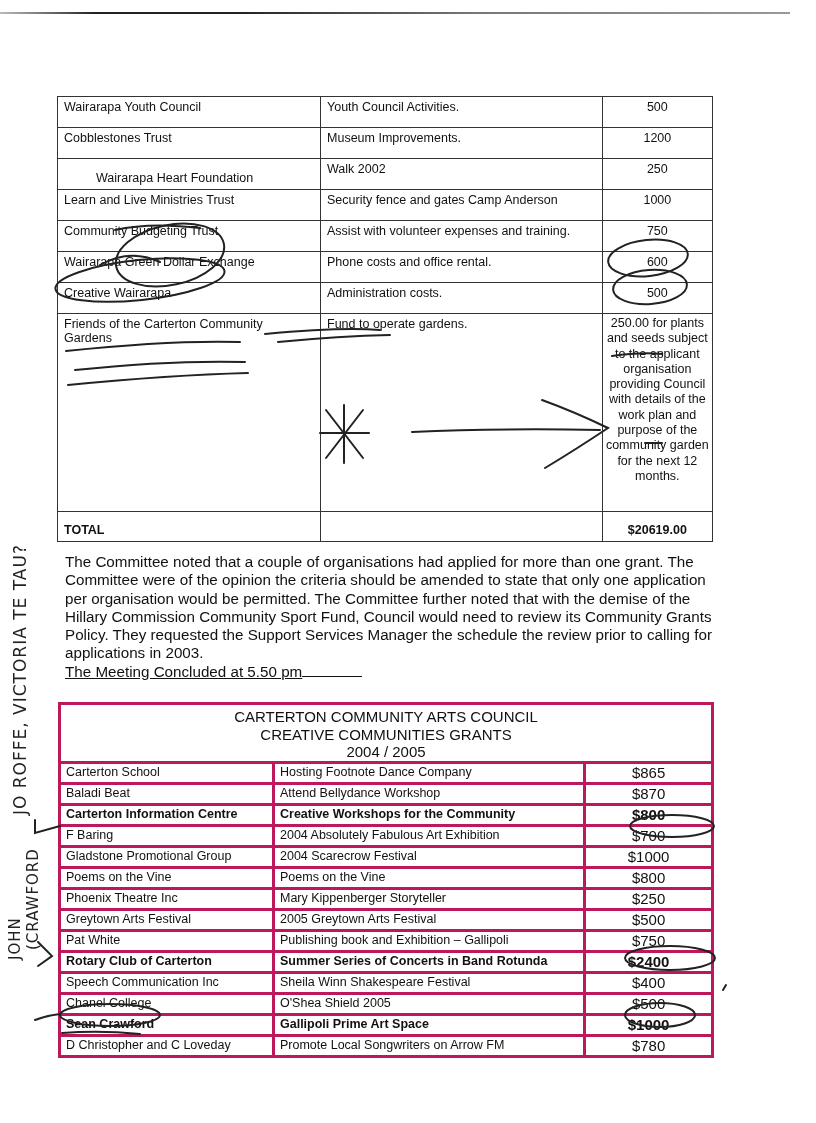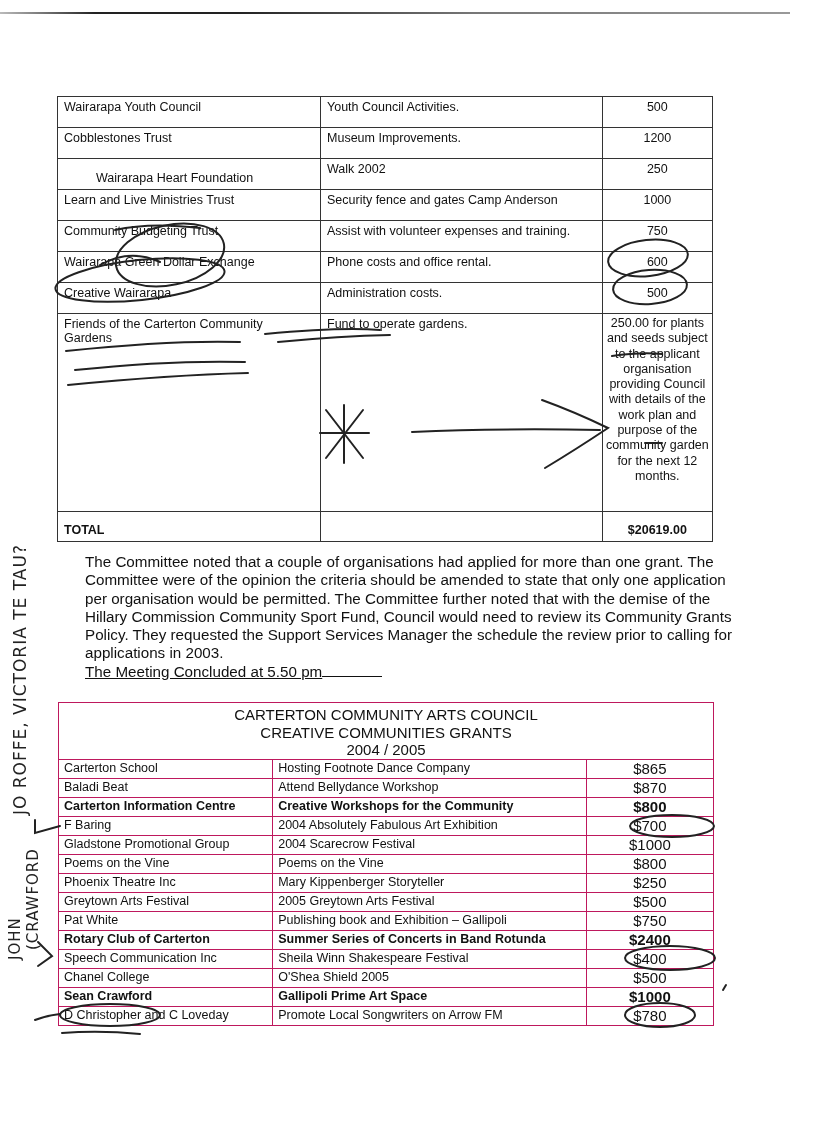--- a/index.html
+++ b/index.html
@@ -23,34 +23,34 @@
   .t1 .c3 { width: 100px; text-align: center; }
   .t1 tr.r { height: 31px; }
   .t1 tr.r-heart td.c1 { padding-left: 38px; padding-top: 12px; }
   .t1 tr.r-gardens { height: 198px; }
   .t1 tr.r-gardens td.c3 { padding: 2px 3px; line-height: 15.3px; }
   .t1 tr.r-total { height: 30px; }
   .t1 tr.r-total td { vertical-align: bottom; padding-bottom: 4px; font-weight: bold; }
 
   .notes {
     position: absolute; left: 65px; top: 553px; width: 660px;
-    font-size: 15.2px; line-height: 18.3px; margin-left: 20px;
+    font-size: 15.2px; line-height: 18.3px;
   }
   .notes p { margin: 0; }
   .concluded { text-decoration: underline; }
   .concluded-line {
     display: inline-block; width: 60px; border-bottom: 1px solid #111; vertical-align: baseline;
   }
 
   
   .t2 {
     position: absolute; left: 58px; top: 702px; width: 656px;
     border-collapse: collapse; font-size: 12.5px;
   }
-  .t2 td { border: 1px solid #be185d; padding: 0 5px; height: 18px; line-height: 17px; }
+  .t2 td { border: 3px solid #be185d; padding: 0 5px; height: 18px; line-height: 17px; }
   .t2 .title-cell { text-align: center; font-size: 15px; line-height: 17.5px; padding: 3px 0 0 0; height: auto; }
   .t2 .hdr td { font-size: 15px; text-align: center; height: 17px; line-height: 16px; }
   .t2 .c1 { width: 206px; }
   .t2 .c2 { width: 308px; }
   .t2 .c3 { width: 118px; text-align: center; font-size: 15px; }
   .t2 tr.bold td { font-weight: bold; }
 
   .annot { position: absolute; pointer-events: none; }
   .margin-note {
     position: absolute; font-family: "DejaVu Sans", sans-serif; font-size: 17px; color: #222;

